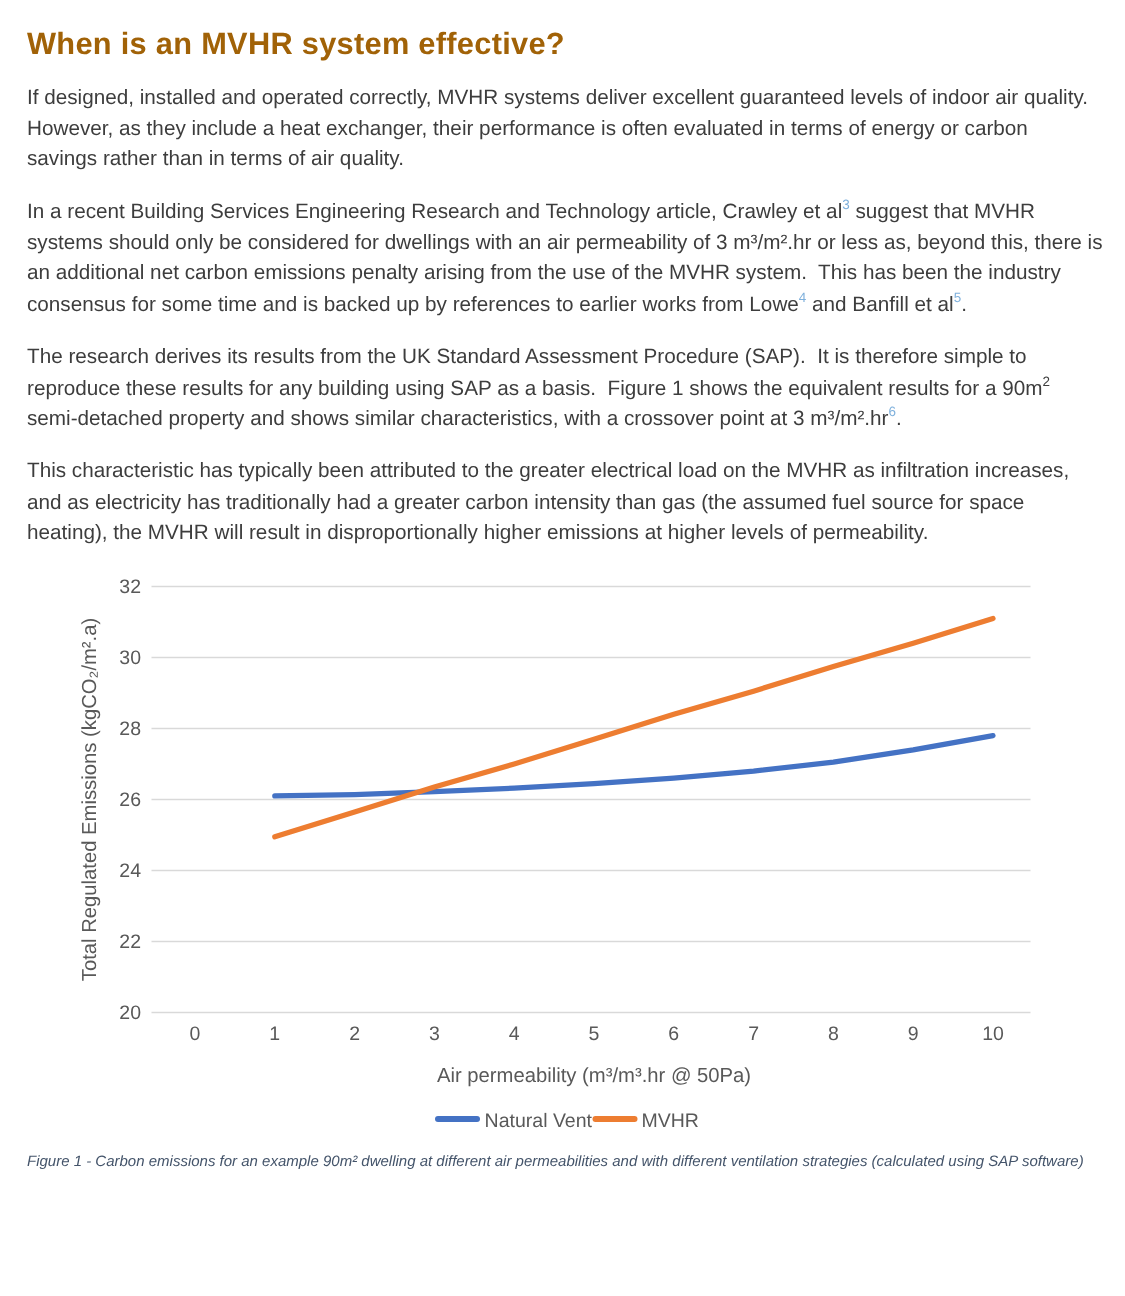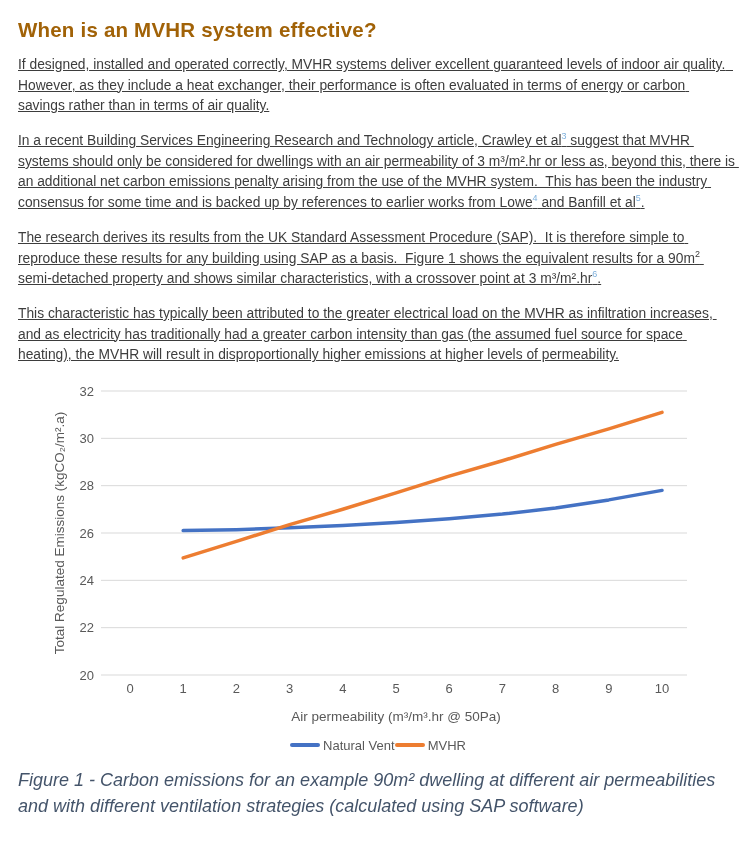--- a/index.html
+++ b/index.html
@@ -23,21 +23,20 @@
     font-weight: bold;
     letter-spacing: 0.2px;
     margin: 14px 0 13px 0;
   }
   p.body-par {
     font-size: 13.8px;
     line-height: 1.5;
     margin: 0 0 14px 0;
     max-width: 717px;
     white-space: pre-wrap;
-    text-decoration: underline;
   }
   sup {
     font-size: 0.65em;
     line-height: 0;
   }
   sup.ref {
     color: #7eb0dc;
   }
   .chart-wrap {
     margin-top: 12px;
@@ -60,21 +59,21 @@
   }
   .legend-swatch {
     width: 30px;
     height: 4px;
     border-radius: 2px;
     margin-right: 3px;
   }
   .caption {
     font-style: italic;
     color: #44546a;
-    font-size: 18px;
+    font-size: 10px;
     line-height: 1.45;
     margin-top: 14px;
     max-width: 722px;
   }
 </style>
 </head>
 <body>
 
 <div class="page">
 

